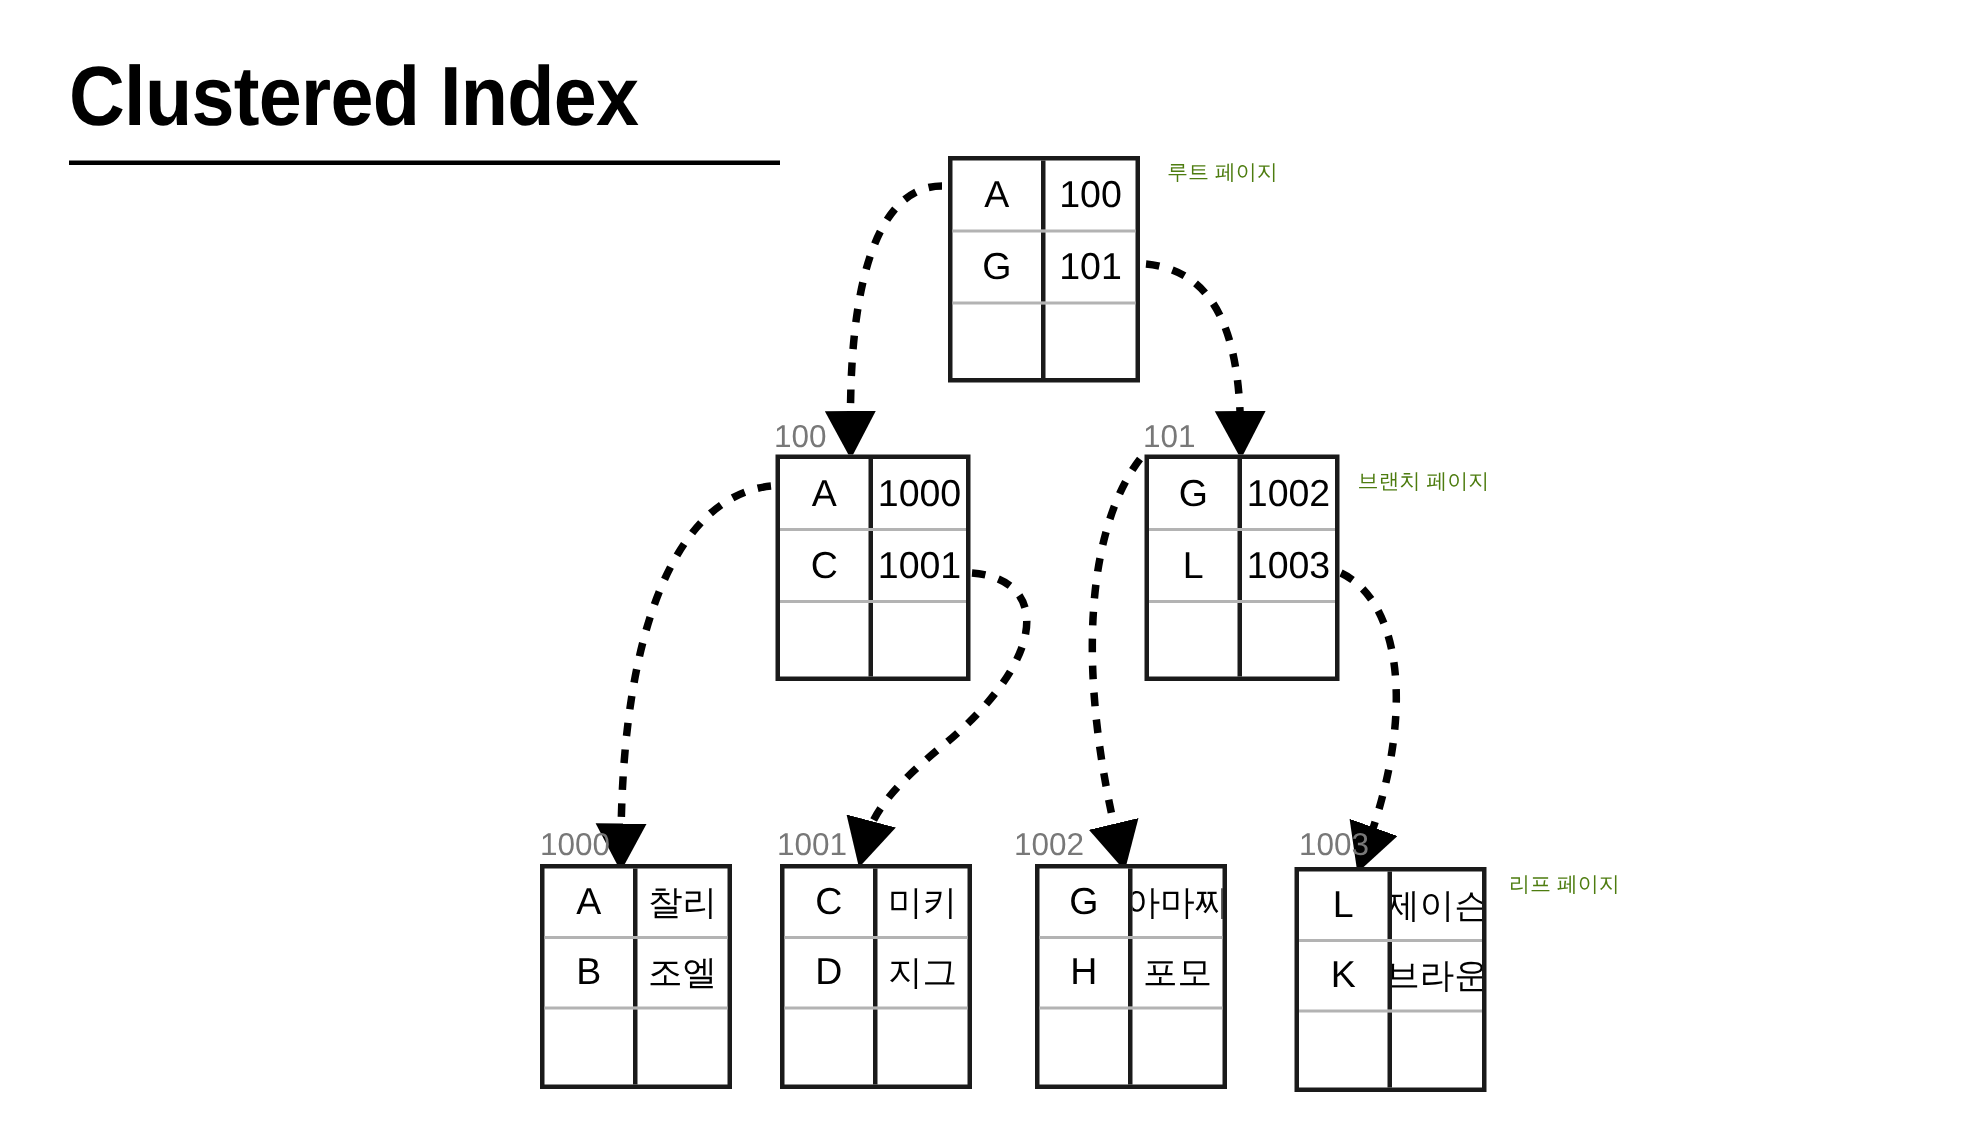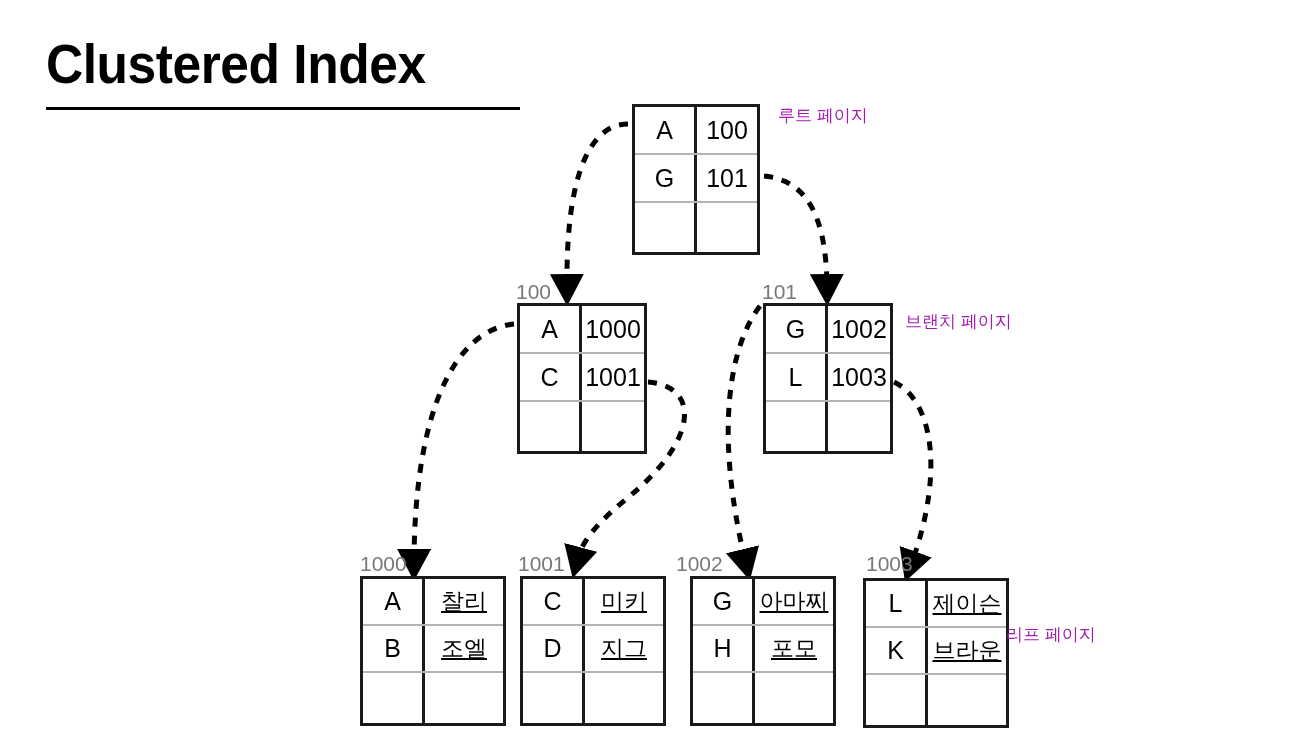--- a/index.html
+++ b/index.html
@@ -92,37 +92,37 @@
   }
 
   
   .n-root .cell-key { width: 62px; height: 46px; }
   .n-root .cell-val { width: 60px; height: 46px; }
 
   .n-branch .cell-key { width: 62px; height: 46px; }
   .n-branch .cell-val { width: 62px; height: 46px; }
 
   .n-leaf .cell-key { width: 62px; height: 45px; }
-  .n-leaf .cell-val { width: 78px; height: 45px; text-decoration: underline; }
+  .n-leaf .cell-val { width: 60px; height: 45px; }
   .n-leaf .cell-val { font-size: 23px; }
 
   
   .page-number {
     position: absolute;
     font-size: 21px;
     color: #787878;
     white-space: nowrap;
     line-height: 1;
   }
 
   
   .side-label {
     position: absolute;
-    font-size: 17px;
-    color: #a21caf;
+    font-size: 14px;
+    color: #4d7c0f;
     white-space: nowrap;
     line-height: 1;
   }
 </style>
 </head>
 <body>
 
 <div id="title-block">
   <div id="page-title">Clustered Index</div>
   <div id="title-rule"></div>
@@ -255,15 +255,15 @@
     </div>
     <div class="prow">
       <div class="cell-key">K</div>
       <div class="cell-val">브라운</div>
     </div>
     <div class="prow last" style="height:50px;">
       <div class="cell-key" style="height:50px;"></div>
       <div class="cell-val" style="height:50px;"></div>
     </div>
   </div>
-  <div class="side-label" style="left:1006px; top:582px;margin-top:44px;">리프 페이지</div>
+  <div class="side-label" style="left:1006px; top:582px;">리프 페이지</div>
 
 </div>
 
 </body></html>

